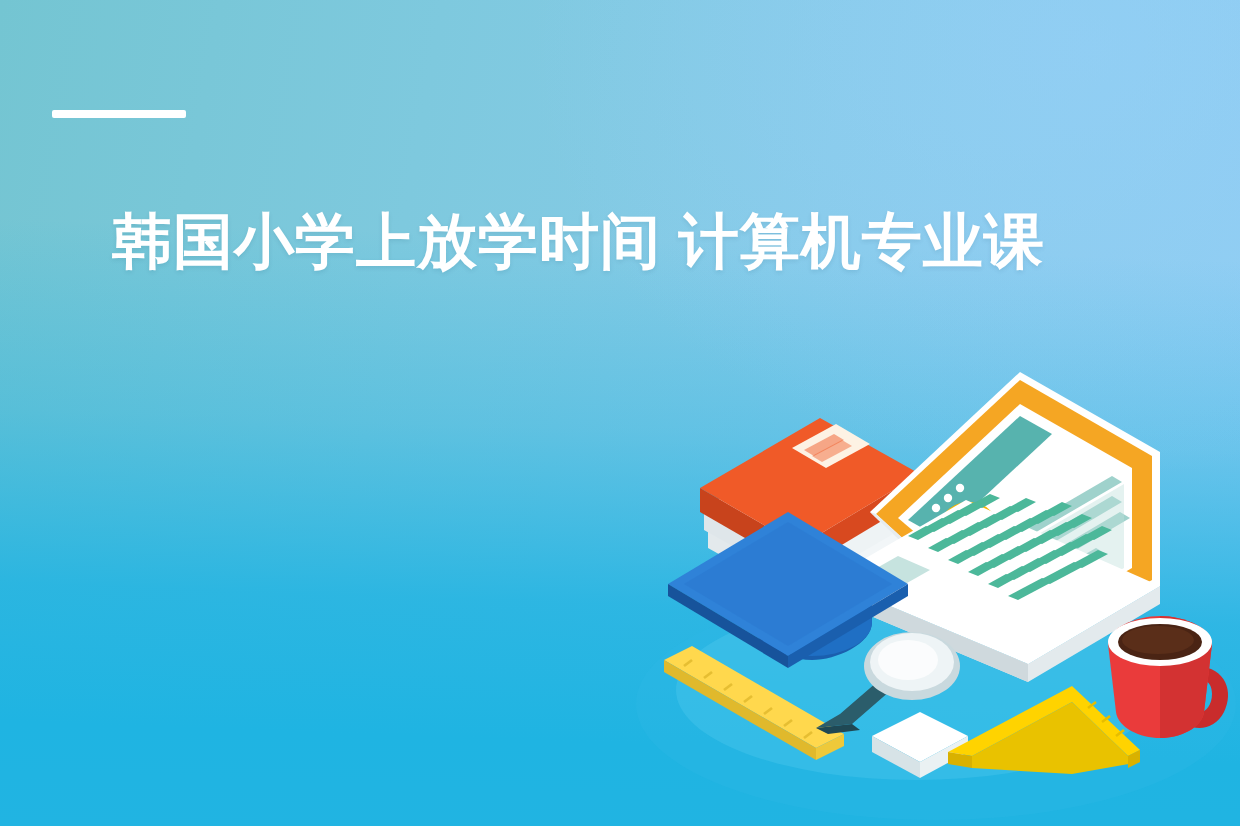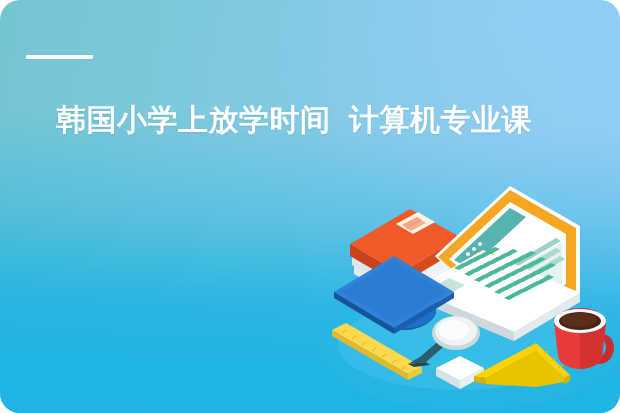--- a/index.html
+++ b/index.html
@@ -8,22 +8,21 @@
     padding: 0;
     background: #ffffff;
   }
 
   
   .banner {
     position: relative;
     width: 620px;
     height: 413px;
     overflow: hidden;
-    font-family: Liberation Mono, monospace;
-    border-radius: 20px;
+    font-family: Liberation Sans, sans-serif;
     -webkit-font-smoothing: antialiased;
   }
 
   
   .bg-base {
     position: absolute;
     inset: 0;
     background: linear-gradient(100deg, #74c5d2 0%, #7ec9de 32%, #87cbe9 62%, #90cdf3 100%);
   }
   .bg-cyan-wash {

